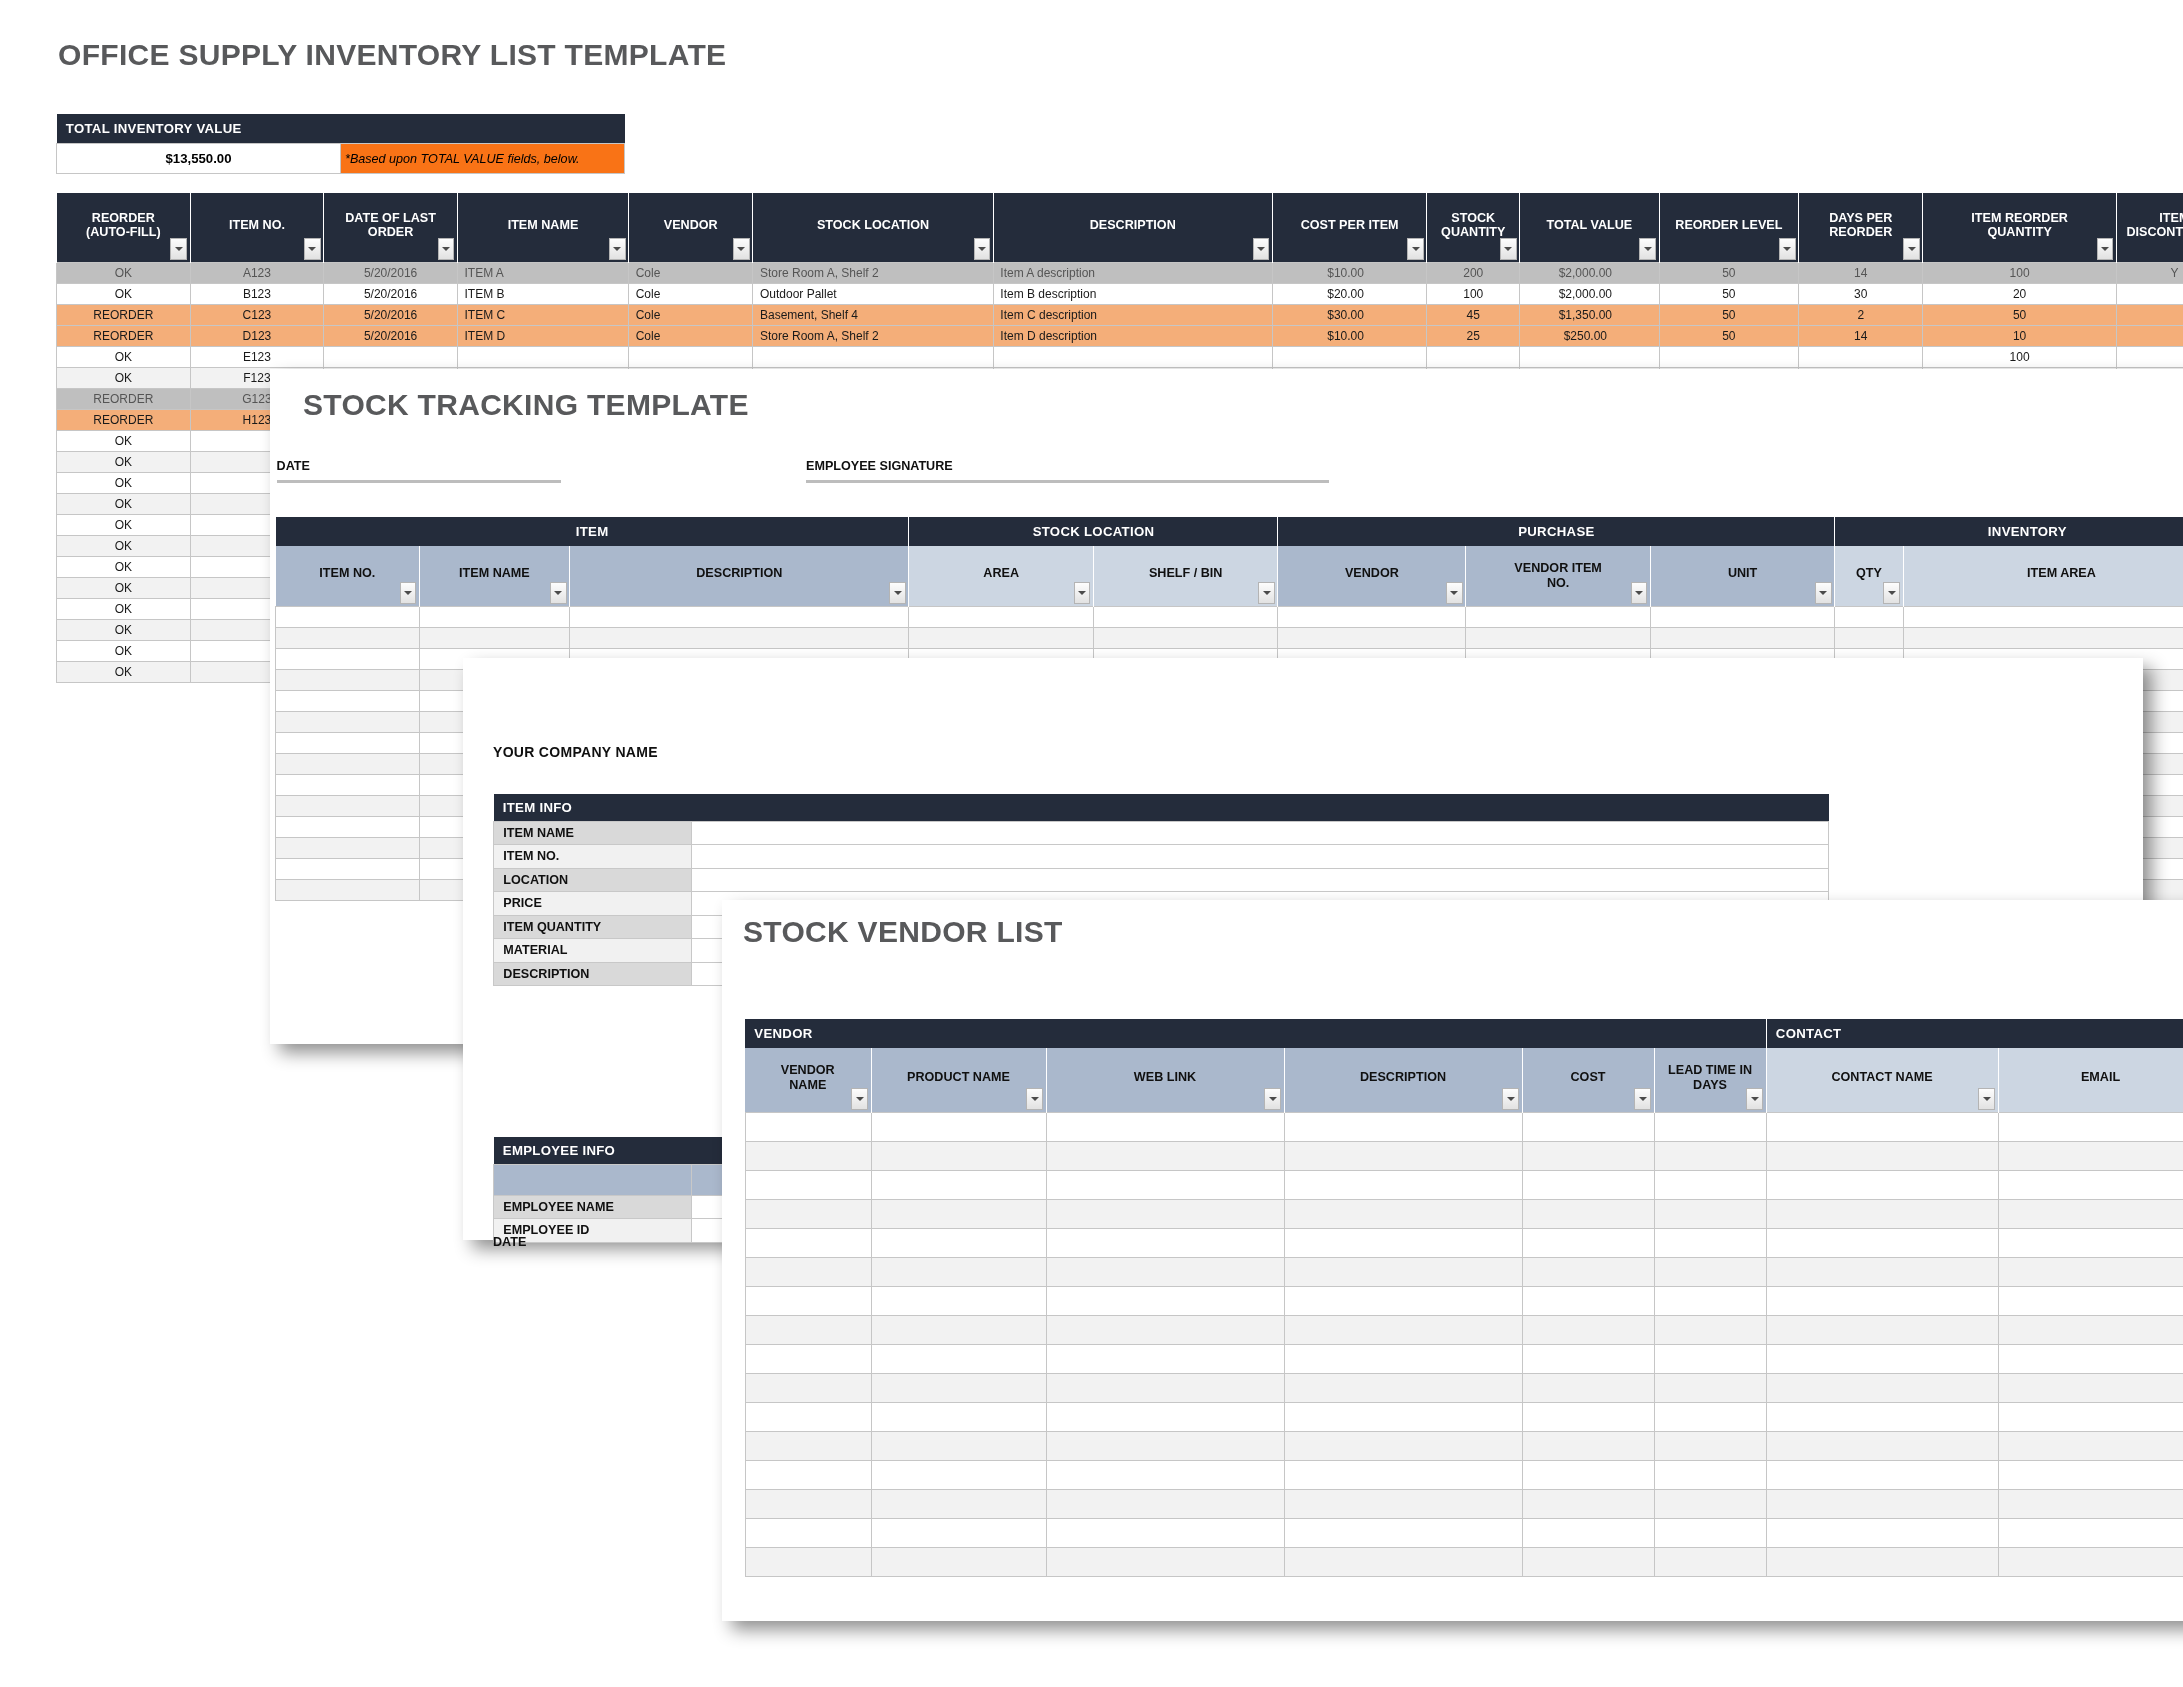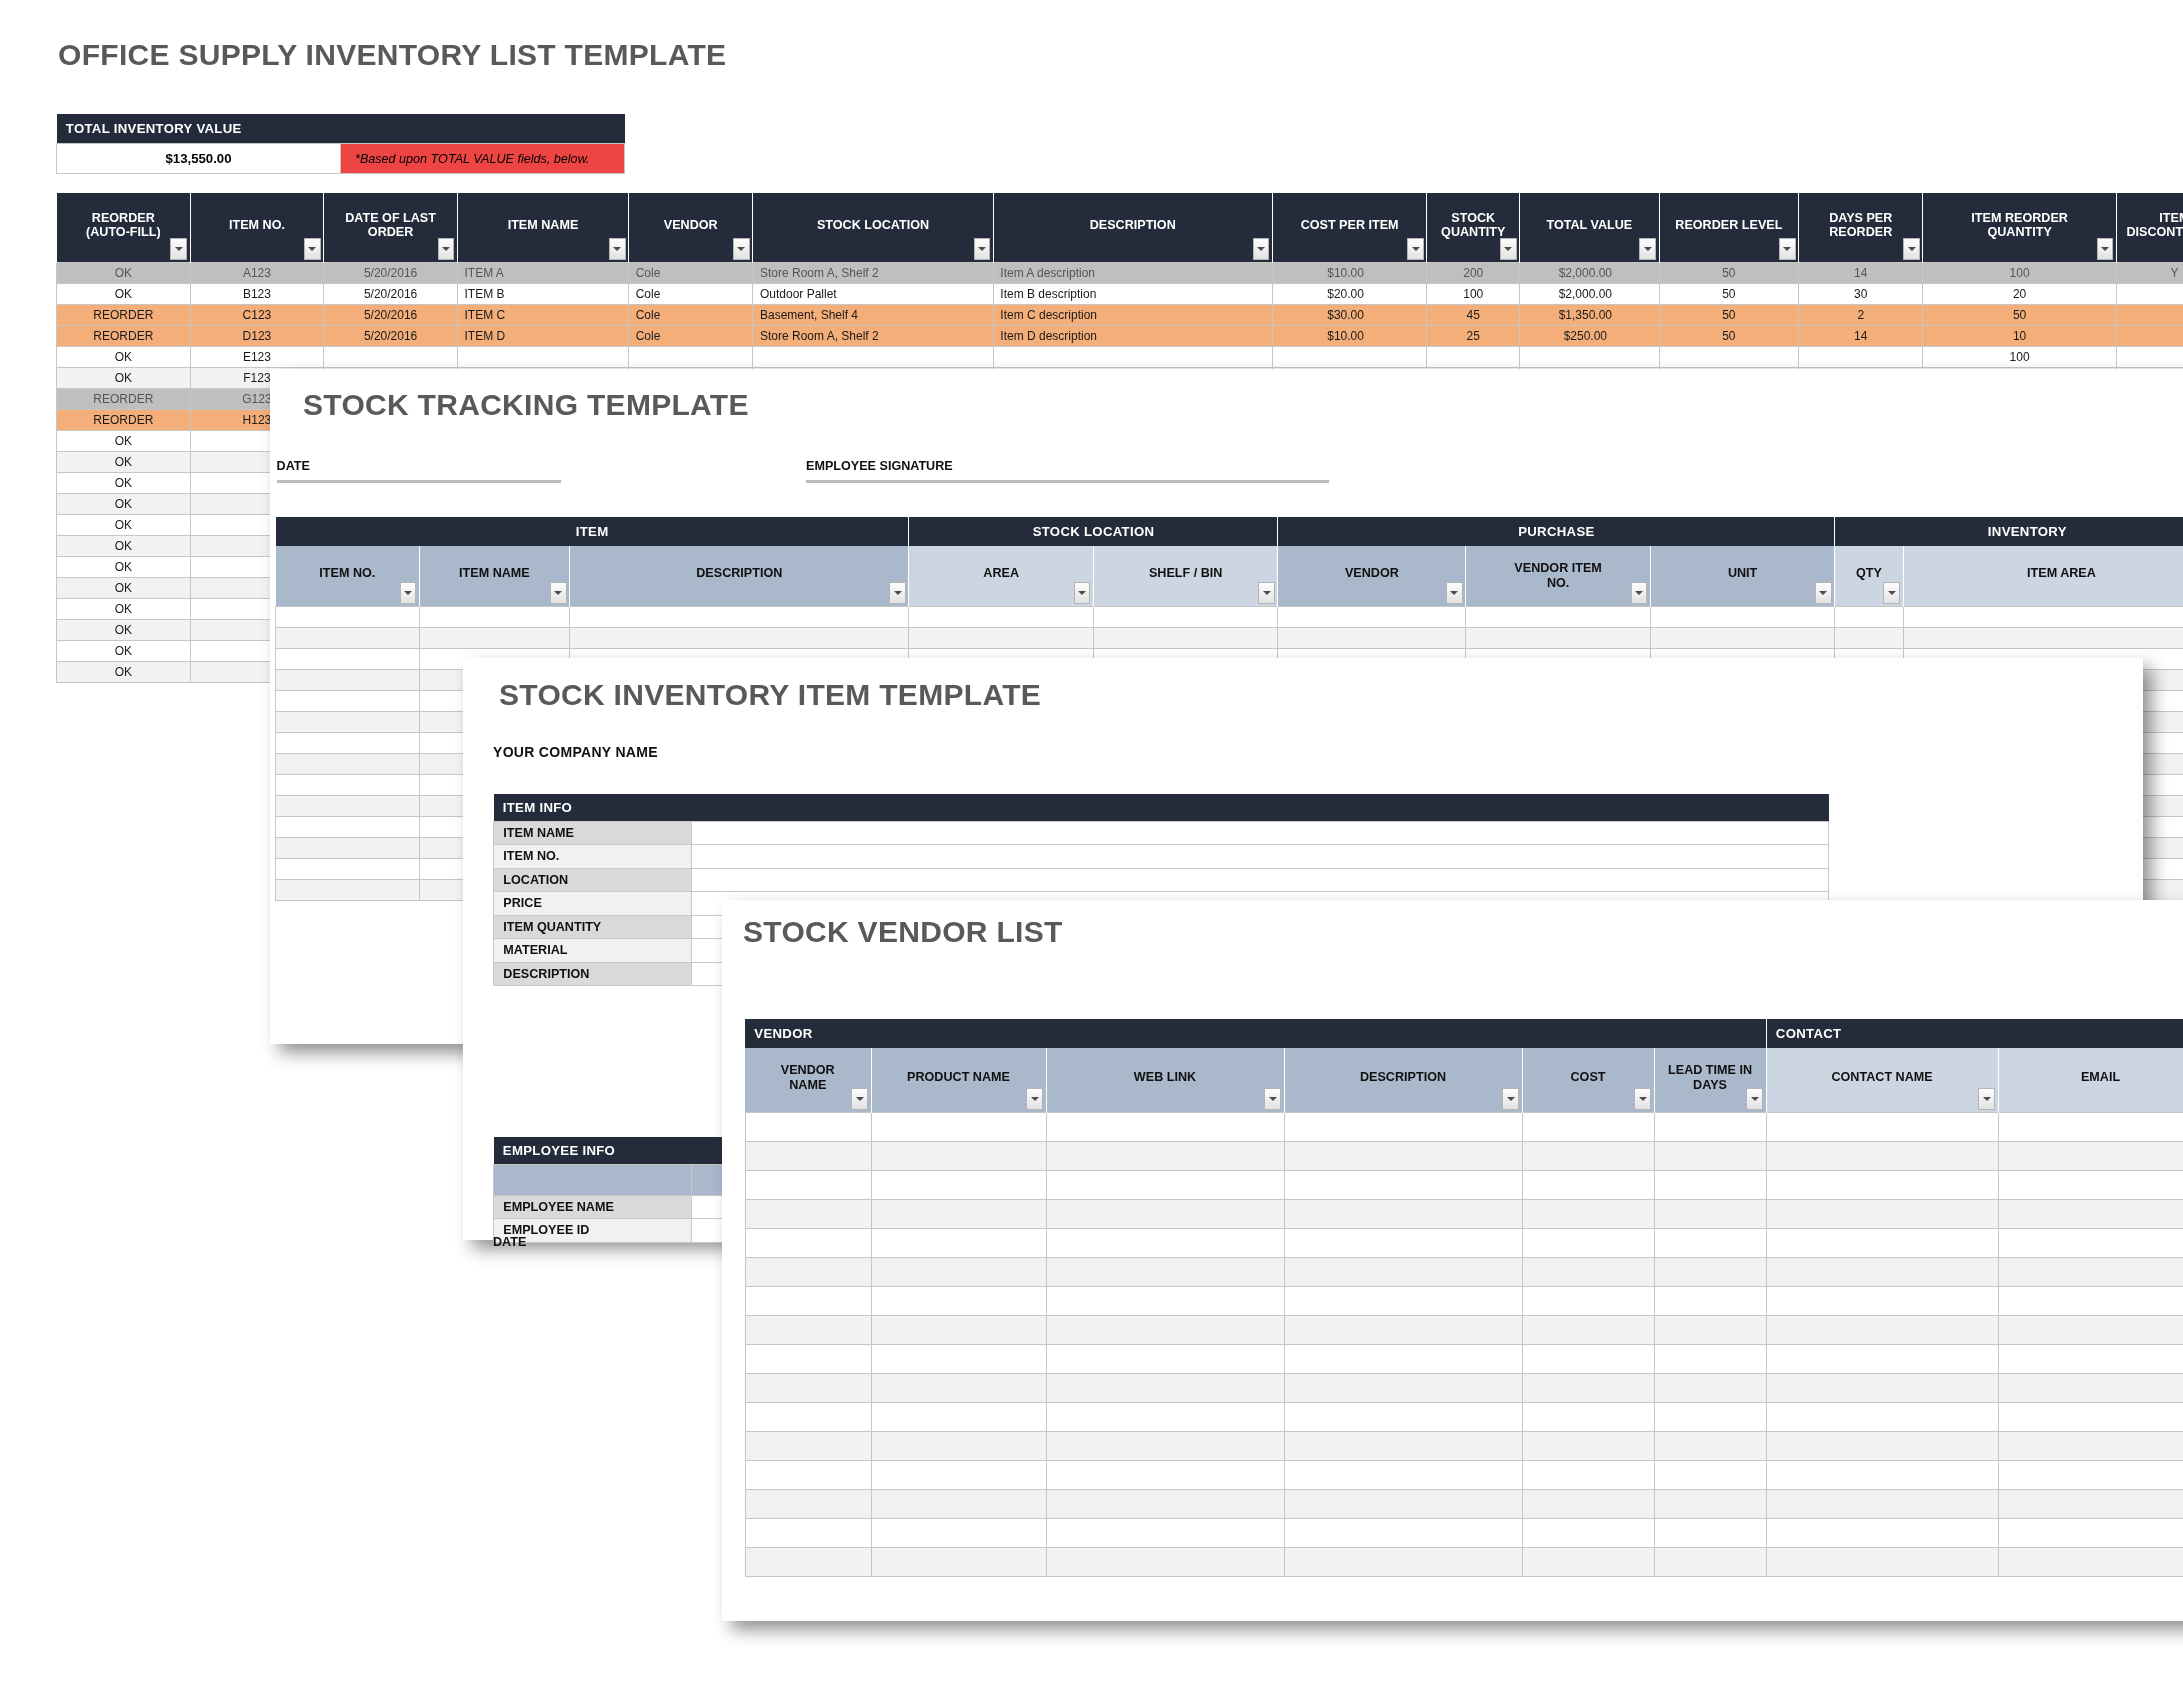--- a/index.html
+++ b/index.html
@@ -88,21 +88,21 @@
 
   <div class="tpl-title" style="position:absolute;left:58px;top:38px;">OFFICE SUPPLY INVENTORY LIST TEMPLATE</div>
 
   <table style="position:absolute;left:56px;top:98px;width:569px;">
     <tbody>
         <tr>
       <td class="grp-dark left" colspan="2" style="height:29px;font-size:13.2px;border-right:none;">TOTAL INVENTORY VALUE</td>
     </tr>
     <tr>
       <td style="width:116px;height:29px;background:#fff;border:0.7px solid #c6c6c6;font-size:13.2px;font-weight:700;text-align:center;">$13,550.00</td>
-      <td style="background:#ef4444;border:0.7px solid #c6c6c6;font-size:12.6px;font-style:italic;padding-left:14px;">*Based upon TOTAL VALUE fields, below.</td>
+      <td style="background:#f97316;border:0.7px solid #c6c6c6;font-size:12.6px;font-style:italic;padding-left:4px;">*Based upon TOTAL VALUE fields, below.</td>
     </tr>
   </tbody>
     </table>
 
   <table id="os-table" style="position:absolute;left:56px;top:177px;width:2177px;">
     <colgroup>
       <col style="width:114px">
         <col style="width:114px">
         <col style="width:114px">
       <col style="width:146px">
@@ -796,21 +796,20 @@
           <td></td>
           <td></td>
           <td></td>
         </tr>
       </tbody>
   </table>
 </div>
 
 <div class="sheet shadow" style="left:463px;top:658px;width:1680px;height:582px;">
 
-  <div class="tpl-title" style="position:absolute;left:36px;top:20px;">STOCK INVENTORY ITEM TEMPLATE</div>
 
   <div style="position:absolute;left:30px;top:86px;font-size:14px;font-weight:700;color:#101010;letter-spacing:0.3px;">YOUR COMPANY NAME</div>
 
   <table style="position:absolute;left:30px;top:120px;width:1336px;">
     <colgroup>
         <col style="width:198px">
         <col>
       </colgroup>
     <tbody>
         <tr>

